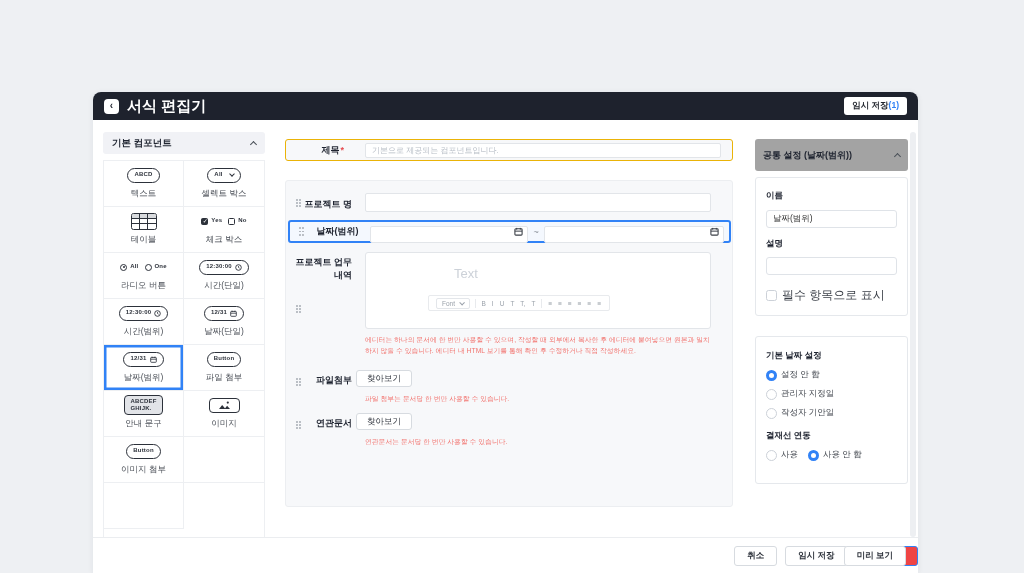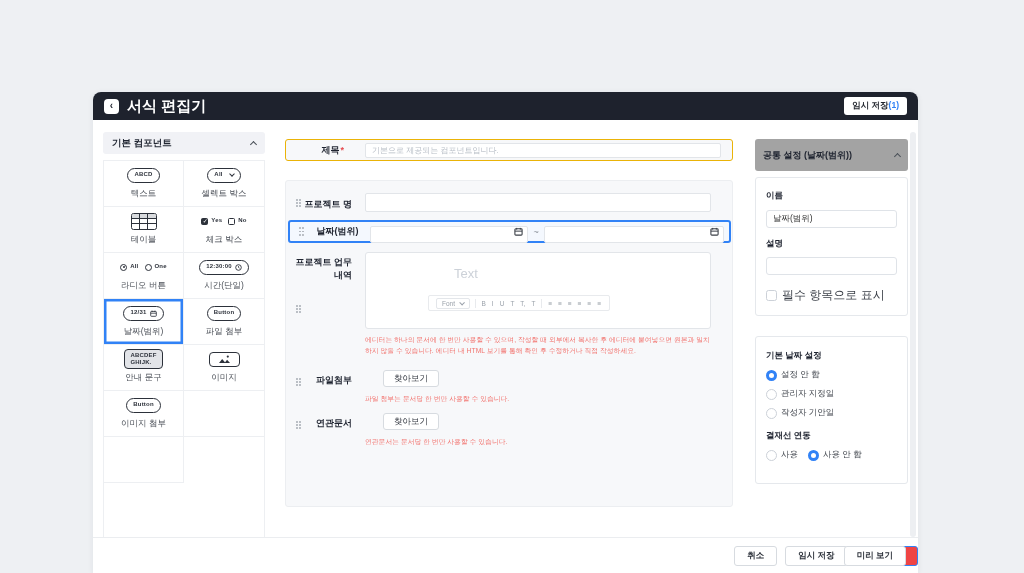--- a/index.html
+++ b/index.html
@@ -69,21 +69,21 @@
   .date-sep { color:#8b919a; font-size:9px; margin:0 5px; }
   .editor-box { position:absolute; left:79px; top:0; width:346px; height:77px; background:#fff; border:1px solid #e2e5e9; border-radius:3px; }
   .editor-placeholder { position:absolute; left:88px; top:13px; font-size:13px; color:#ccd1d8; }
   .editor-toolbar { position:absolute; left:62px; top:42px; height:16px; display:flex; align-items:center; gap:5px;
                     border:1px solid #e8eaed; border-radius:2px; background:#fff; padding:0 7px; }
   .tb-font { display:flex; align-items:center; gap:5px; border:1px solid #e3e6ea; border-radius:2px; padding:1px 5px; font-size:6.5px; color:#9aa1aa; cursor:pointer; }
   .tb-chev { width:3.5px; height:3.5px; border-left:1px solid #9aa1aa; border-bottom:1px solid #9aa1aa; transform:rotate(-45deg); margin-top:-1px; }
   .tb-sep { width:1px; height:9px; background:#e8eaed; }
   .tb-btn { font-size:6.5px; color:#9aa1aa; cursor:pointer; padding:0 1px; }
   .helper { position:absolute; left:79px; width:348px; font-size:6.8px; line-height:10.5px; color:#f2736e; }
-  .browse-btn { position:absolute; left:97px; top:0; height:17px; padding:2px 10px; background:#fff; border:1px solid #d7dbe0; border-radius:3px;
+  .browse-btn { position:absolute; left:70px; top:0; height:17px; padding:2px 10px; background:#fff; border:1px solid #d7dbe0; border-radius:3px;
                 font-size:8.5px; color:#2c313a; display:flex; align-items:center; cursor:pointer; }
 
   
   .settings-col { position:absolute; left:662px; top:47px; width:153px; }
   .s-header { height:21px; background:#a3a3a3; border-radius:3px; display:flex; align-items:center; justify-content:space-between; padding:16px 8px; margin-bottom:6px; }
   .s-header .s-title { font-size:9px; }
   .s-box { background:#fff; border:1px solid #e5e8ec; border-radius:3px; padding:9px 10px 11px; margin-bottom:20px; }
   .f-label { font-size:8.5px; font-weight:bold; color:#1f2430; margin:3px 0 5px; }
   .s-input { width:100%; height:18px; border:1px solid #dfe3e8; border-radius:3px; font-size:8.5px; padding:0 6px; color:#333; margin-bottom:7px; }
   .cb-row { display:flex; align-items:center; gap:5px; margin-top:5px; }
@@ -188,20 +188,44 @@
             <span class="pill">
               <span class="micro">12:30:00</span>
               <svg width="7" height="7" viewBox="0 0 10 10">
                 <circle cx="5" cy="5" r="4" fill="none" stroke="#2c313a" stroke-width="1.3"></circle>
                 <path d="M5 2.8V5l1.6 1" stroke="#2c313a" stroke-width="1.1" fill="none"></path>
               </svg>
             </span>
           </div>
           <div class="comp-label">시간(단일)</div>
         </div>
+        <div class="comp-cell">
+          <div class="comp-icon">
+            <span class="pill">
+              <span class="micro">12:30:00</span>
+              <svg width="7" height="7" viewBox="0 0 10 10">
+                <circle cx="5" cy="5" r="4" fill="none" stroke="#2c313a" stroke-width="1.3"></circle>
+                <path d="M5 2.8V5l1.6 1" stroke="#2c313a" stroke-width="1.1" fill="none"></path>
+              </svg>
+            </span>
+          </div>
+          <div class="comp-label">시간(범위)</div>
+        </div>
+        <div class="comp-cell">
+          <div class="comp-icon">
+            <span class="pill">
+              <span class="micro">12/31</span>
+              <svg width="7" height="7" viewBox="0 0 10 10">
+                <rect x="1" y="2" width="8" height="7" rx="1" fill="none" stroke="#2c313a" stroke-width="1.2"></rect>
+                <path d="M3 1v2M7 1v2M1 4.6h8" stroke="#2c313a" stroke-width="1.1" fill="none"></path>
+              </svg>
+            </span>
+          </div>
+          <div class="comp-label">날짜(단일)</div>
+        </div>
         <div class="comp-cell selected">
           <div class="comp-icon">
             <span class="pill">
               <span class="micro">12/31</span>
               <svg width="7" height="7" viewBox="0 0 10 10">
                 <rect x="1" y="2" width="8" height="7" rx="1" fill="none" stroke="#2c313a" stroke-width="1.2"></rect>
                 <path d="M3 1v2M7 1v2M1 4.6h8" stroke="#2c313a" stroke-width="1.1" fill="none"></path>
               </svg>
             </span>
           </div>

